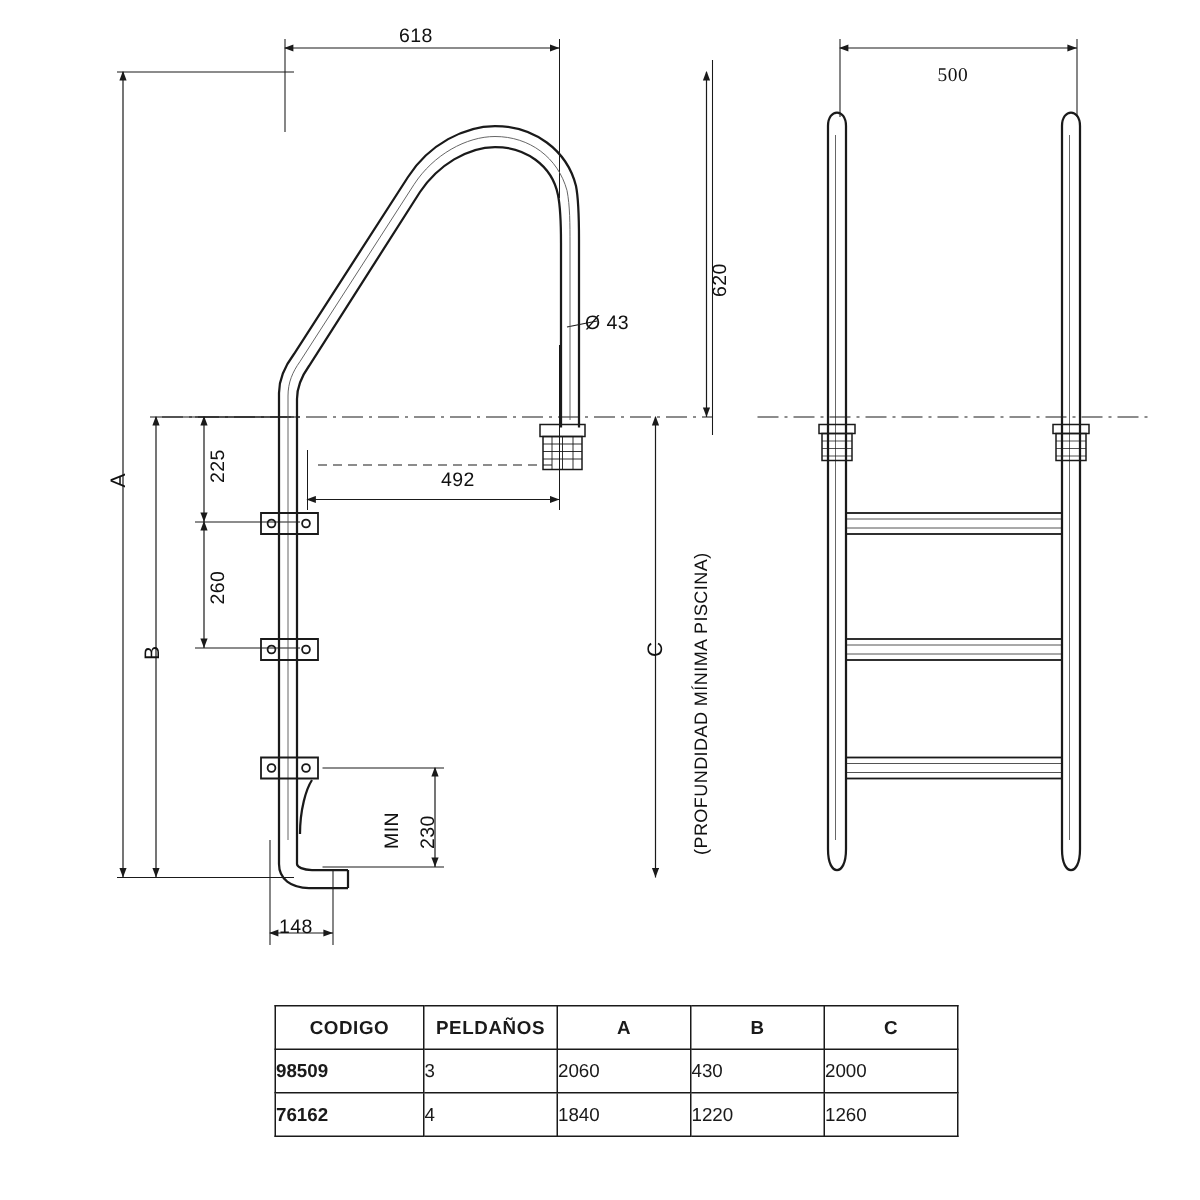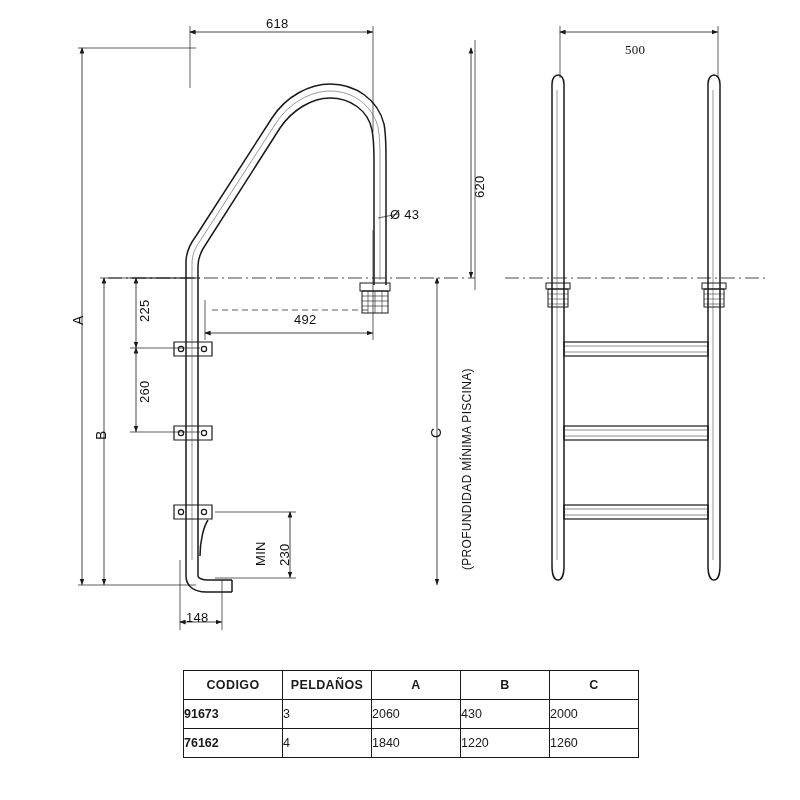--- a/index.html
+++ b/index.html
@@ -245,21 +245,21 @@
       <tr>
         <th>CODIGO</th>
         <th>PELDAÑOS</th>
         <th>A</th>
         <th>B</th>
         <th>C</th>
       </tr>
     </thead>
     <tbody>
       <tr>
-        <td class="code">91673</td>
+        <td class="code">98509</td>
         <td>3</td>
         <td>2060</td>
         <td>430</td>
         <td>2000</td>
       </tr>
       <tr>
         <td class="code">76162</td>
         <td>4</td>
         <td>1840</td>
         <td>1220</td>

